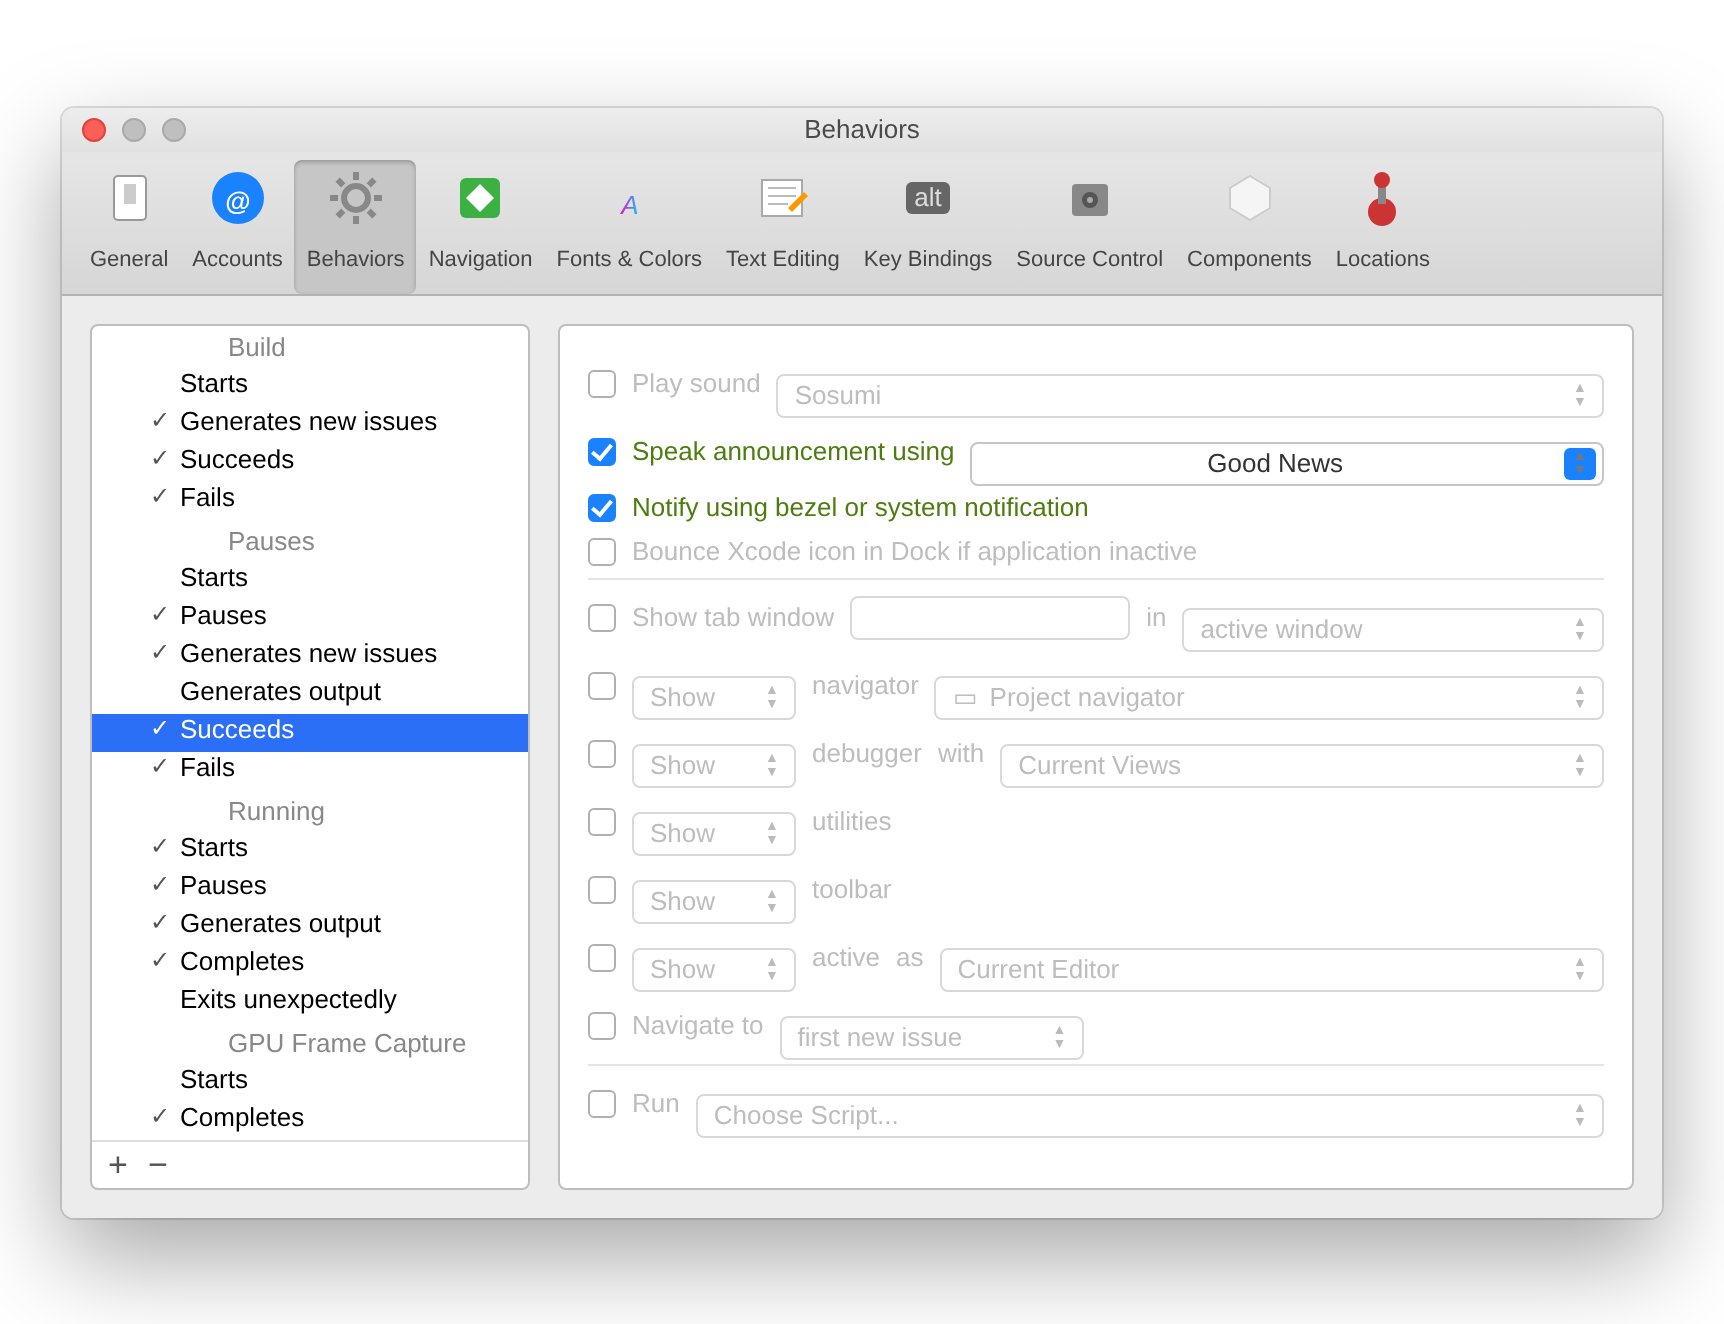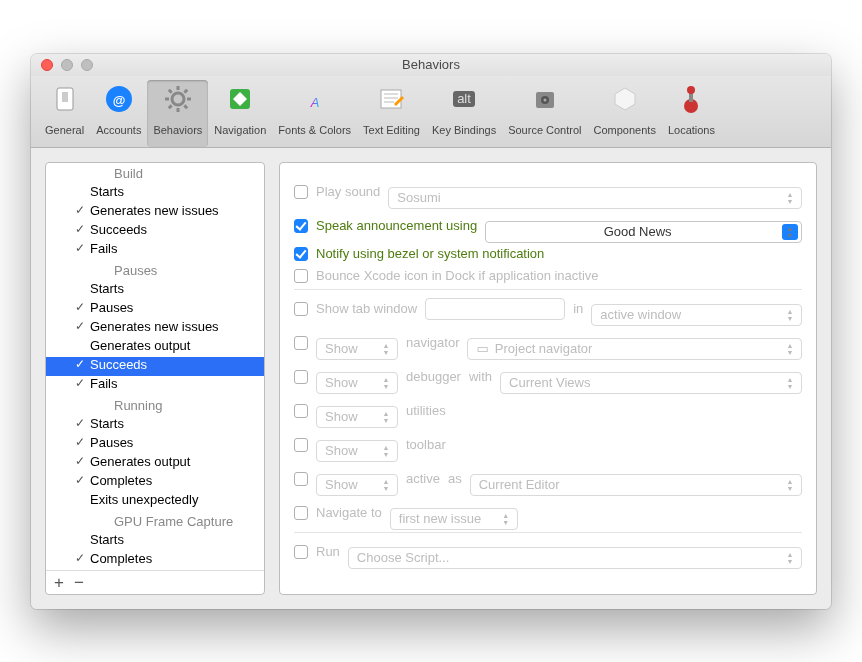--- a/index.html
+++ b/index.html
@@ -353,21 +353,21 @@
         <span class="lbl dim">as</span>
         <div class="select flex1">
             <span>Current Editor</span>
             <span class="arrows">▲<br>▼</span>
           </div>
       </div>
 
       <div class="rowp">
         <div class="cb"></div>
         <span class="lbl dim">Navigate to</span>
-        <div class="select" style="width:128px">
+        <div class="select" style="width:152px">
             <span>first new issue</span>
             <span class="arrows">▲<br>▼</span>
           </div>
       </div>
 
       <div class="sep"></div>
 
       <div class="rowp">
         <div class="cb"></div>
         <span class="lbl dim">Run</span>

